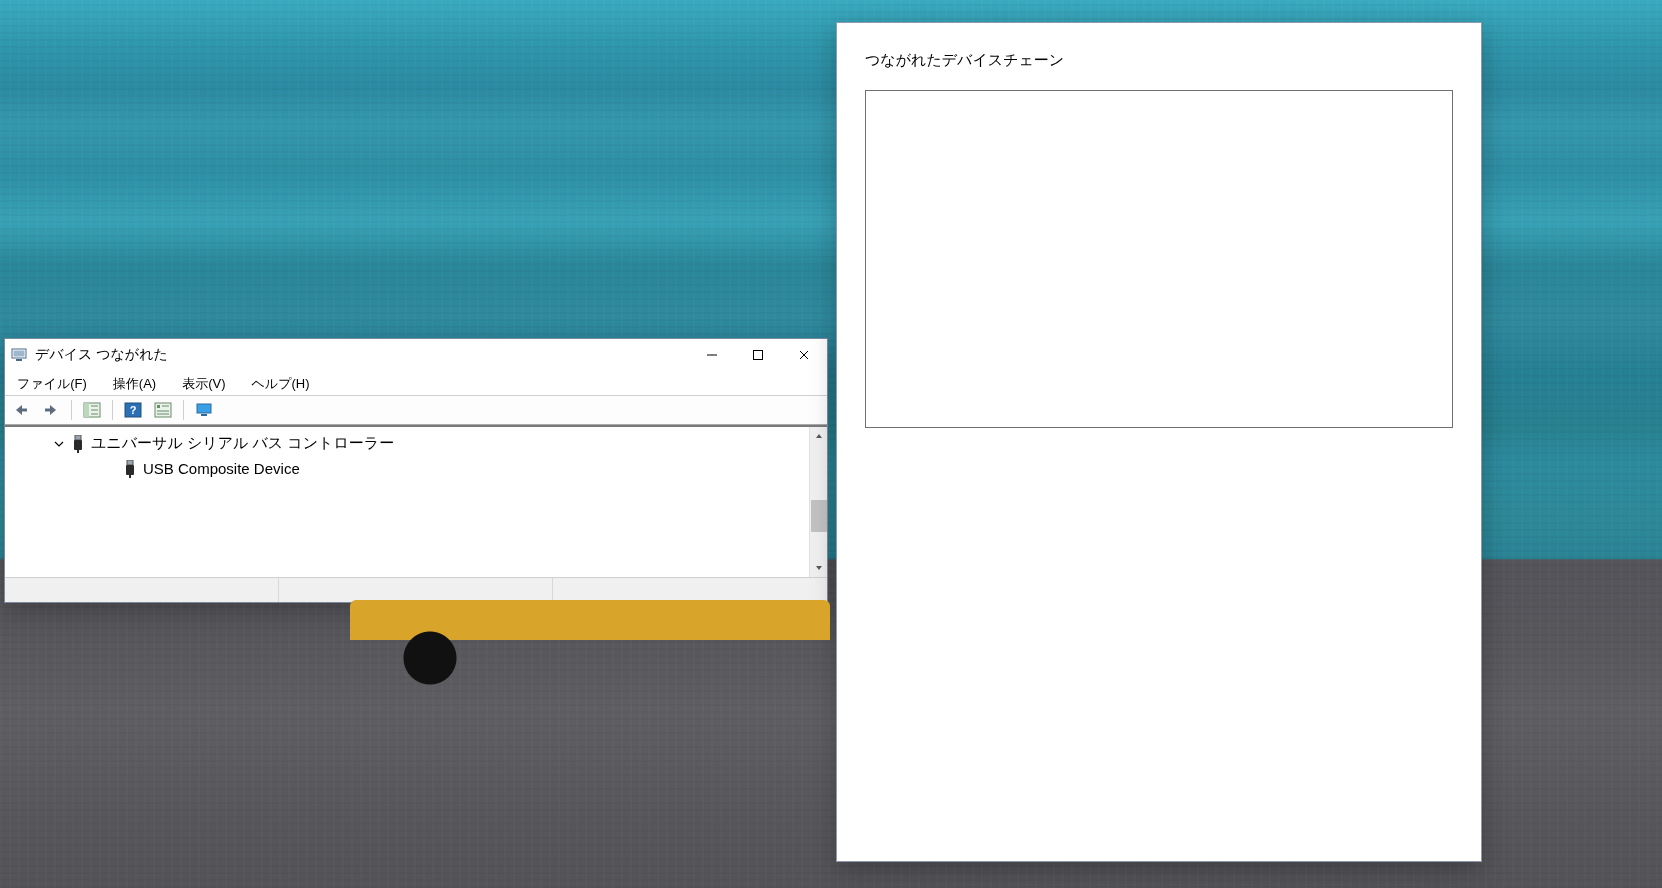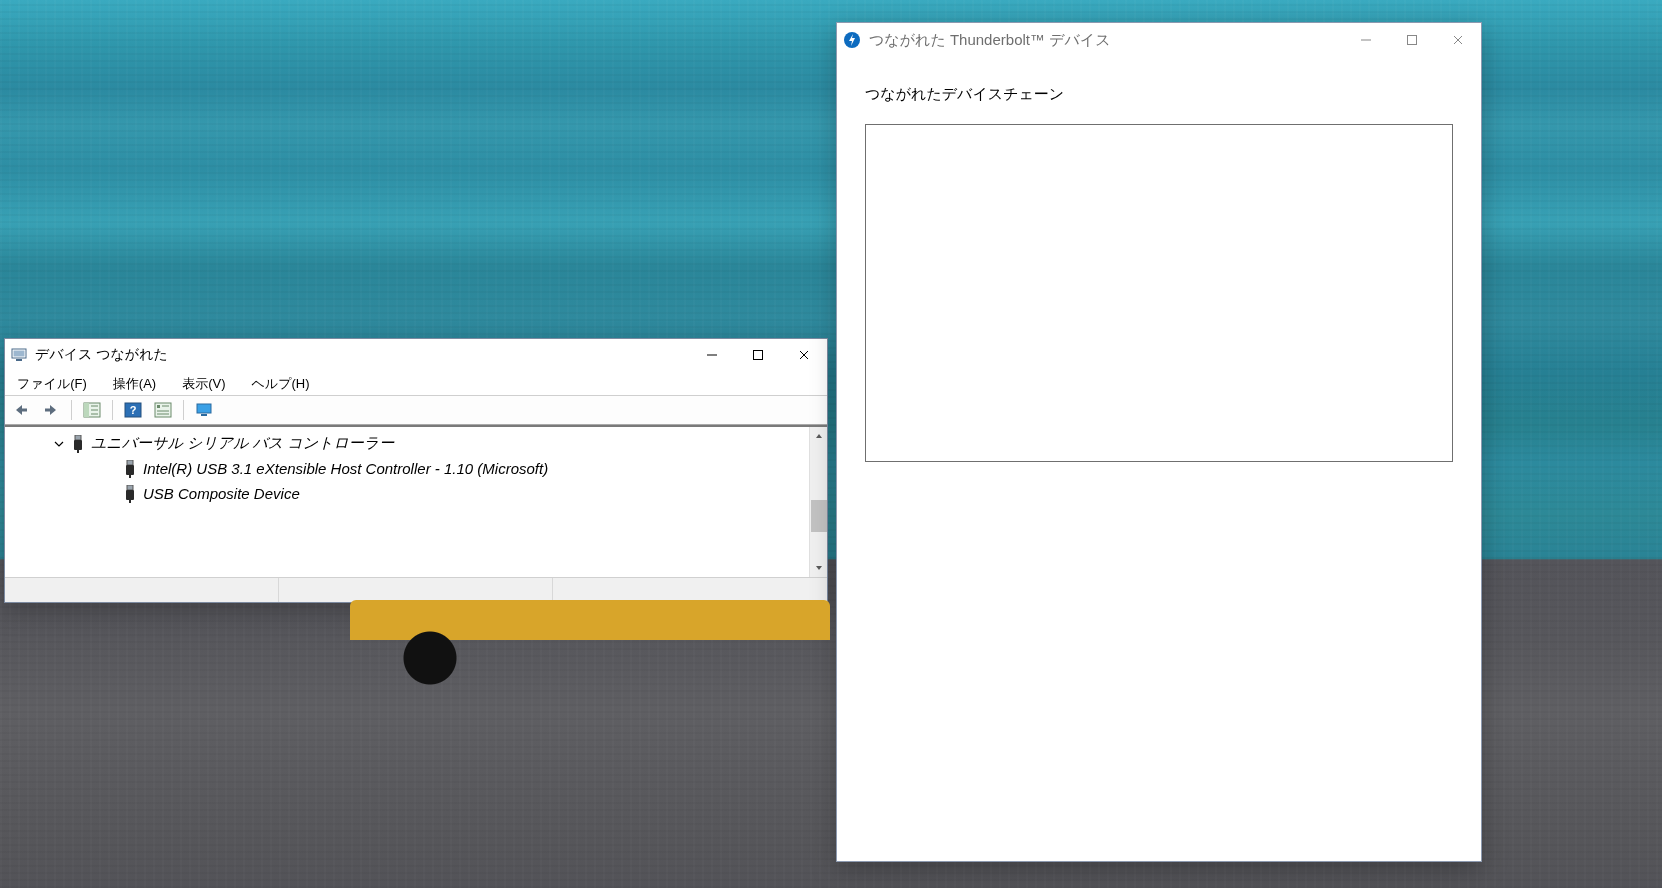--- a/index.html
+++ b/index.html
@@ -84,21 +84,21 @@
     position:relative;
     height: calc(100% - 32px - 24px - 30px - 25px);
     border-top:2px solid #7a7a7a; 
     overflow:hidden;
     background:#fff;
   }
   .tree{
     padding:4px 0 4px 8px;
     font-size:15px; color:#000;
   }
-  .tree-row{ display:flex; align-items:center; height:25px; gap:6px; padding-right:20px;font-style:italic;}
+  .tree-row{ display:flex; align-items:center; height:25px; gap:6px; padding-right:20px;}
   .tree-row.parent{ padding-left:58px; }
   .tree-row.child{ padding-left:110px; }
   .expander{ position:absolute; left:70px; width:12px; height:12px; display:flex; align-items:center; justify-content:center; }
   
   .tree-row.parent .expander{ position:static; margin-left:-18px; }
 
   .scrollbar-v{
     position:absolute; right:0; top:0; bottom:0; width:18px;
     background:#f0f0f0; border-left:1px solid #e0e0e0;
     display:flex; flex-direction:column; justify-content:space-between; align-items:center;
@@ -223,30 +223,20 @@
           <span>
             <svg width="14" height="18" viewBox="0 0 14 18">
               <rect x="4" y="0" width="6" height="5" fill="#9aa4ad" stroke="#555"></rect>
               <rect x="3" y="5" width="8" height="10" rx="1" fill="#2a2a2a"></rect>
               <rect x="6" y="15" width="2" height="3" fill="#2a2a2a"></rect>
             </svg>
           </span>
           <span>ユニバーサル シリアル バス コントローラー</span>
         </div>
 
-        <div class="tree-row child">
-          <span>
-            <svg width="14" height="18" viewBox="0 0 14 18">
-                <rect x="4" y="0" width="6" height="5" fill="#9aa4ad" stroke="#555"></rect>
-                <rect x="3" y="5" width="8" height="10" rx="1" fill="#2a2a2a"></rect>
-                <rect x="6" y="15" width="2" height="3" fill="#2a2a2a"></rect>
-              </svg>
-          </span>
-          <span>Intel(R) USB 3.1 eXtensible Host Controller - 1.10 (Microsoft)</span>
-        </div>
 
         <div class="tree-row child">
           <span>
             <svg width="14" height="18" viewBox="0 0 14 18">
                 <rect x="4" y="0" width="6" height="5" fill="#9aa4ad" stroke="#555"></rect>
                 <rect x="3" y="5" width="8" height="10" rx="1" fill="#2a2a2a"></rect>
                 <rect x="6" y="15" width="2" height="3" fill="#2a2a2a"></rect>
               </svg>
           </span>
           <span>USB Composite Device</span>
@@ -272,47 +262,20 @@
     </div>
 
     <div class="statusbar">
       <div class="status-cell"></div>
       <div class="status-cell"></div>
       <div class="status-cell"></div>
     </div>
   </div>
 
   <div class="window tbwin">
-    <div class="titlebar">
-      <span class="app-icon">
-        <svg width="18" height="18" viewBox="0 0 18 18">
-          <circle cx="9" cy="9" r="8" fill="#0d6bbf"></circle>
-          <path d="M10 3 L6 10 L9 10 L8 15 L12 7 L9 7 Z" fill="#fff"></path>
-        </svg>
-      </span>
-      <span class="title-text">つながれた Thunderbolt™ デバイス</span>
-      <span class="spacer"></span>
-      <div class="win-controls">
-        <div class="win-btn" style="color:#888;">
-          <svg width="10" height="10" viewBox="0 0 10 10">
-              <rect x="0" y="4.5" width="10" height="1" fill="currentColor"></rect>
-            </svg>
-        </div>
-        <div class="win-btn" style="color:#888;">
-          <svg width="10" height="10" viewBox="0 0 10 10">
-              <rect x="0.5" y="0.5" width="9" height="9" fill="none" stroke="currentColor"></rect>
-            </svg>
-        </div>
-        <div class="win-btn close" style="color:#888;">
-          <svg width="10" height="10" viewBox="0 0 10 10">
-              <path d="M1 1 L9 9 M9 1 L1 9" stroke="currentColor" stroke-width="1"></path>
-            </svg>
-        </div>
-      </div>
-    </div>
 
     <div class="tb-content">
       <div class="tb-heading">つながれたデバイスチェーン</div>
       <div class="tb-frame"></div>
     </div>
   </div>
 
 </div>
 
 </body></html>

